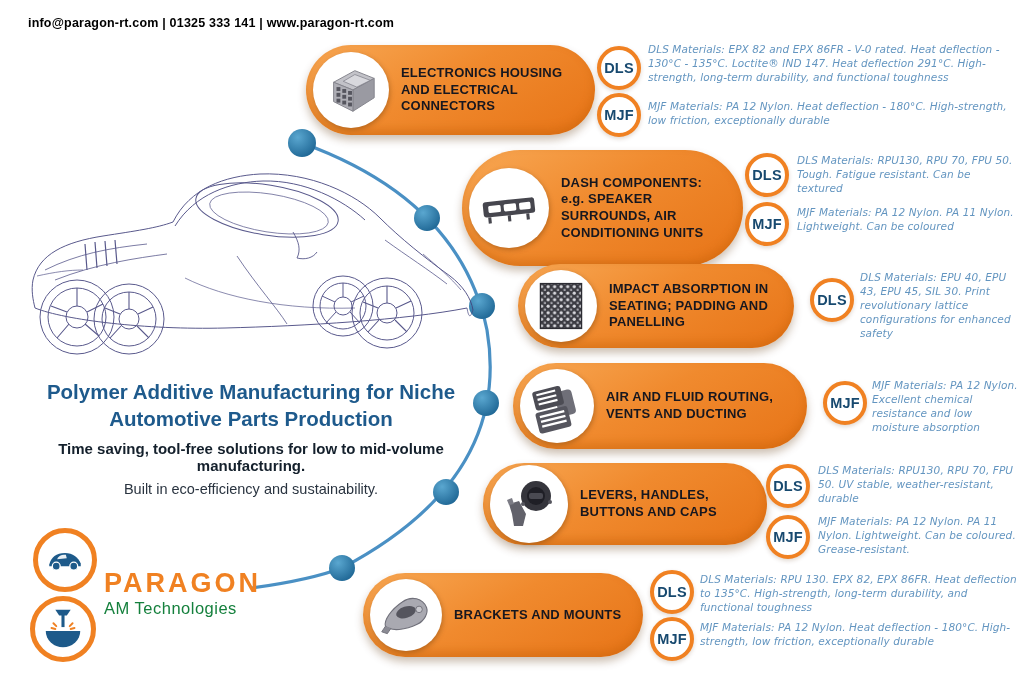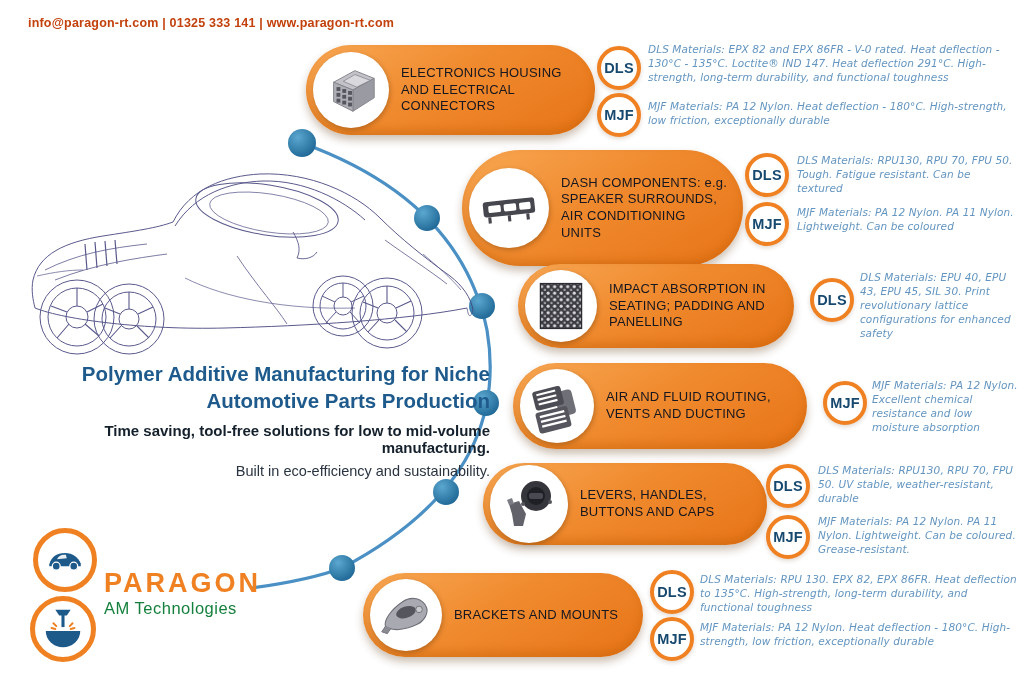--- a/index.html
+++ b/index.html
@@ -7,59 +7,59 @@
   body { font-family:"Liberation Sans","DejaVu Sans",sans-serif; }
   #canvas {
     position:relative; width:1024px; height:681px; background:#ffffff;
     overflow:hidden;
   }
   .abs { position:absolute; }
 
   
   .contact {
     left:28px; top:16px; font-size:12.5px; font-weight:600;
-    color:#c2410c; letter-spacing:.2px;
+    color:#000000; letter-spacing:.2px;
   }
 
   
   .pill {
     display:flex; align-items:center; gap:12px;
     padding:0 14px 0 7px;
     border-radius:60px;
     background:linear-gradient(150deg,#f8a854 0%,#f08a2e 45%,#e77417 100%);
     box-shadow:0 5px 9px rgba(90,45,0,.30), inset 0 -5px 10px rgba(196,96,6,.45);
   }
   .part-circle {
     flex:0 0 auto; background:#ffffff; border-radius:50%;
     display:flex; align-items:center; justify-content:center;
     box-shadow:1px 2px 5px rgba(90,45,0,.35);
   }
   .pill-title {
-    font-weight:normal; color:#17171f; font-size:13px; line-height:1.28;
+    font-weight:bold; color:#17171f; font-size:13px; line-height:1.28;
     letter-spacing:.2px;
   }
 
   
   .badge {
     width:44px; height:44px; border-radius:50%;
     background:#ffffff; border:4px solid #f08122;
     display:flex; align-items:center; justify-content:center;
     font-size:14.5px; font-weight:bold; color:#17496f; letter-spacing:.2px;
     box-shadow:0 2px 4px rgba(90,45,0,.18);
     text-align:right;
   }
 
   
   .note {
     font-family:"DejaVu Sans",sans-serif; font-style:italic;
     color:#6395c0; font-size:10.5px; line-height:1.34; letter-spacing:.1px;
   }
 
   
-  .hero { left:12px; top:360px; width:478px; text-align:right; }
+  .hero { left:12px; top:378px; width:478px; text-align:center; }
   .hero-title {
     color:#1e5a8c; font-weight:bold; font-size:20.5px; line-height:1.32;
   }
   .hero-sub-bold { margin-top:8px; color:#14202c; font-weight:bold; font-size:15px; }
   .hero-sub { margin-top:7px; color:#2a3440; font-size:14.5px; }
 
   
   .logo-ring {
     border-radius:50%; background:#fff; border:5px solid #f08122;
     display:flex; align-items:center; justify-content:center;

